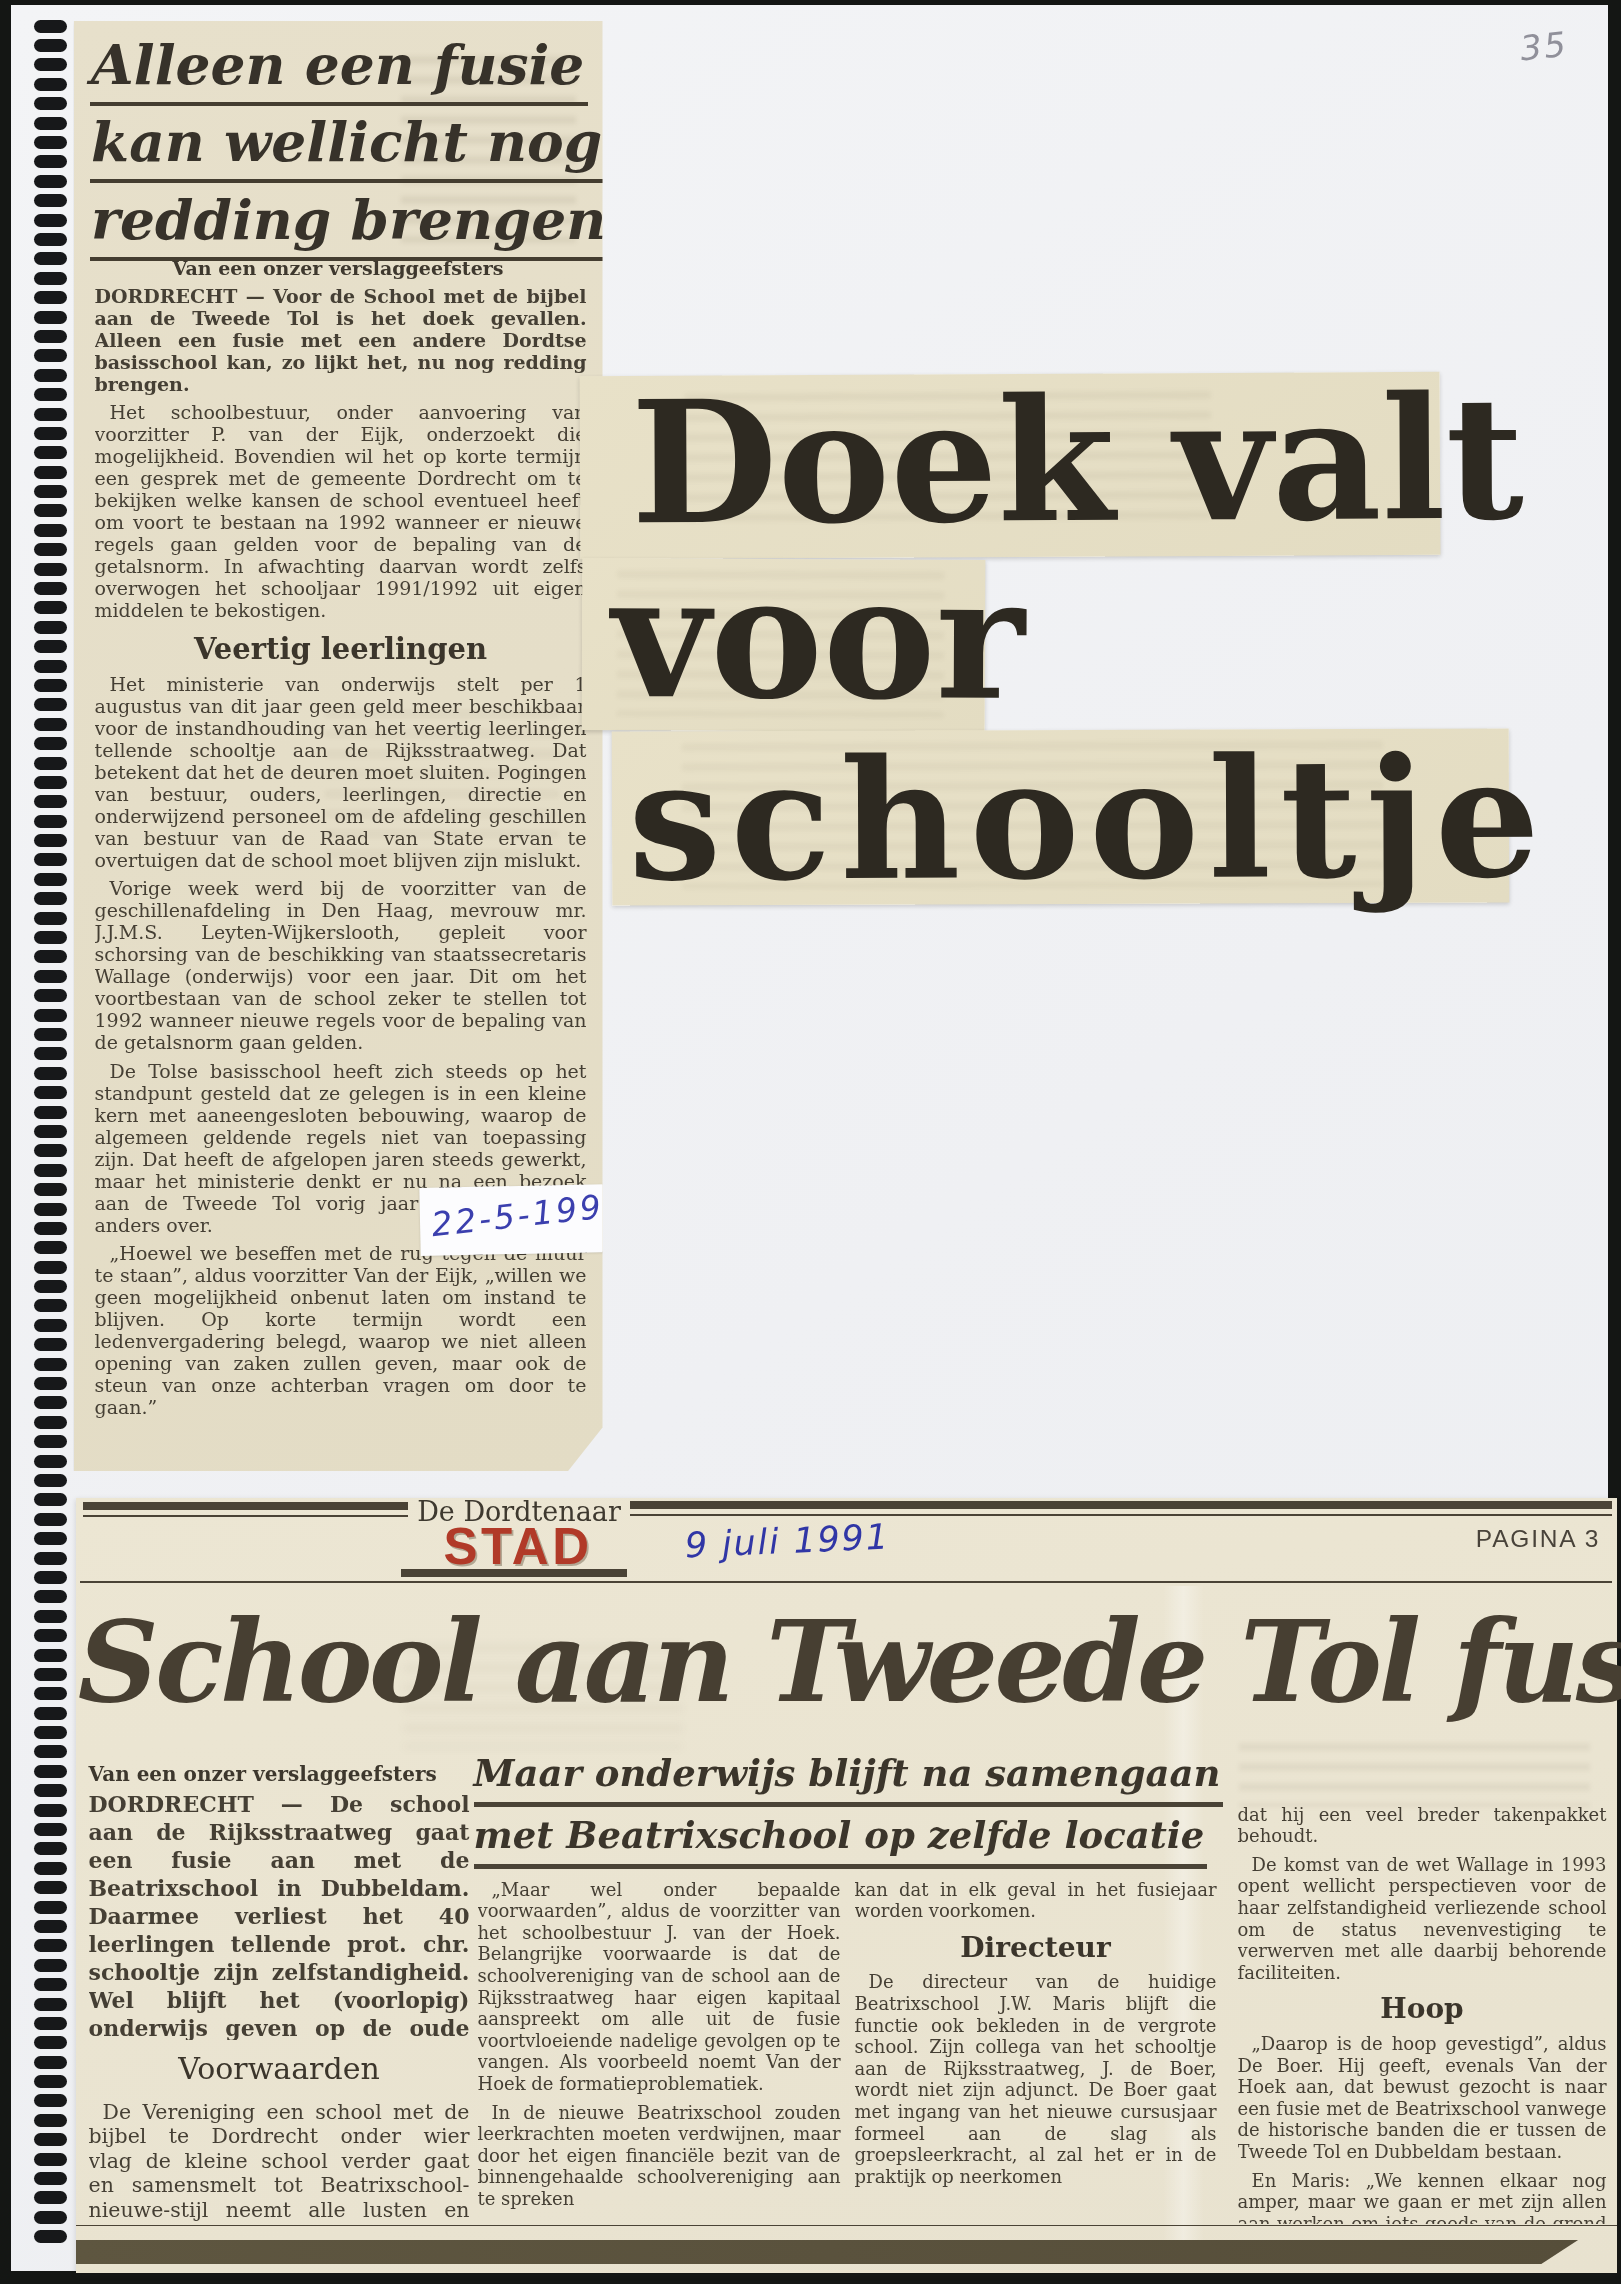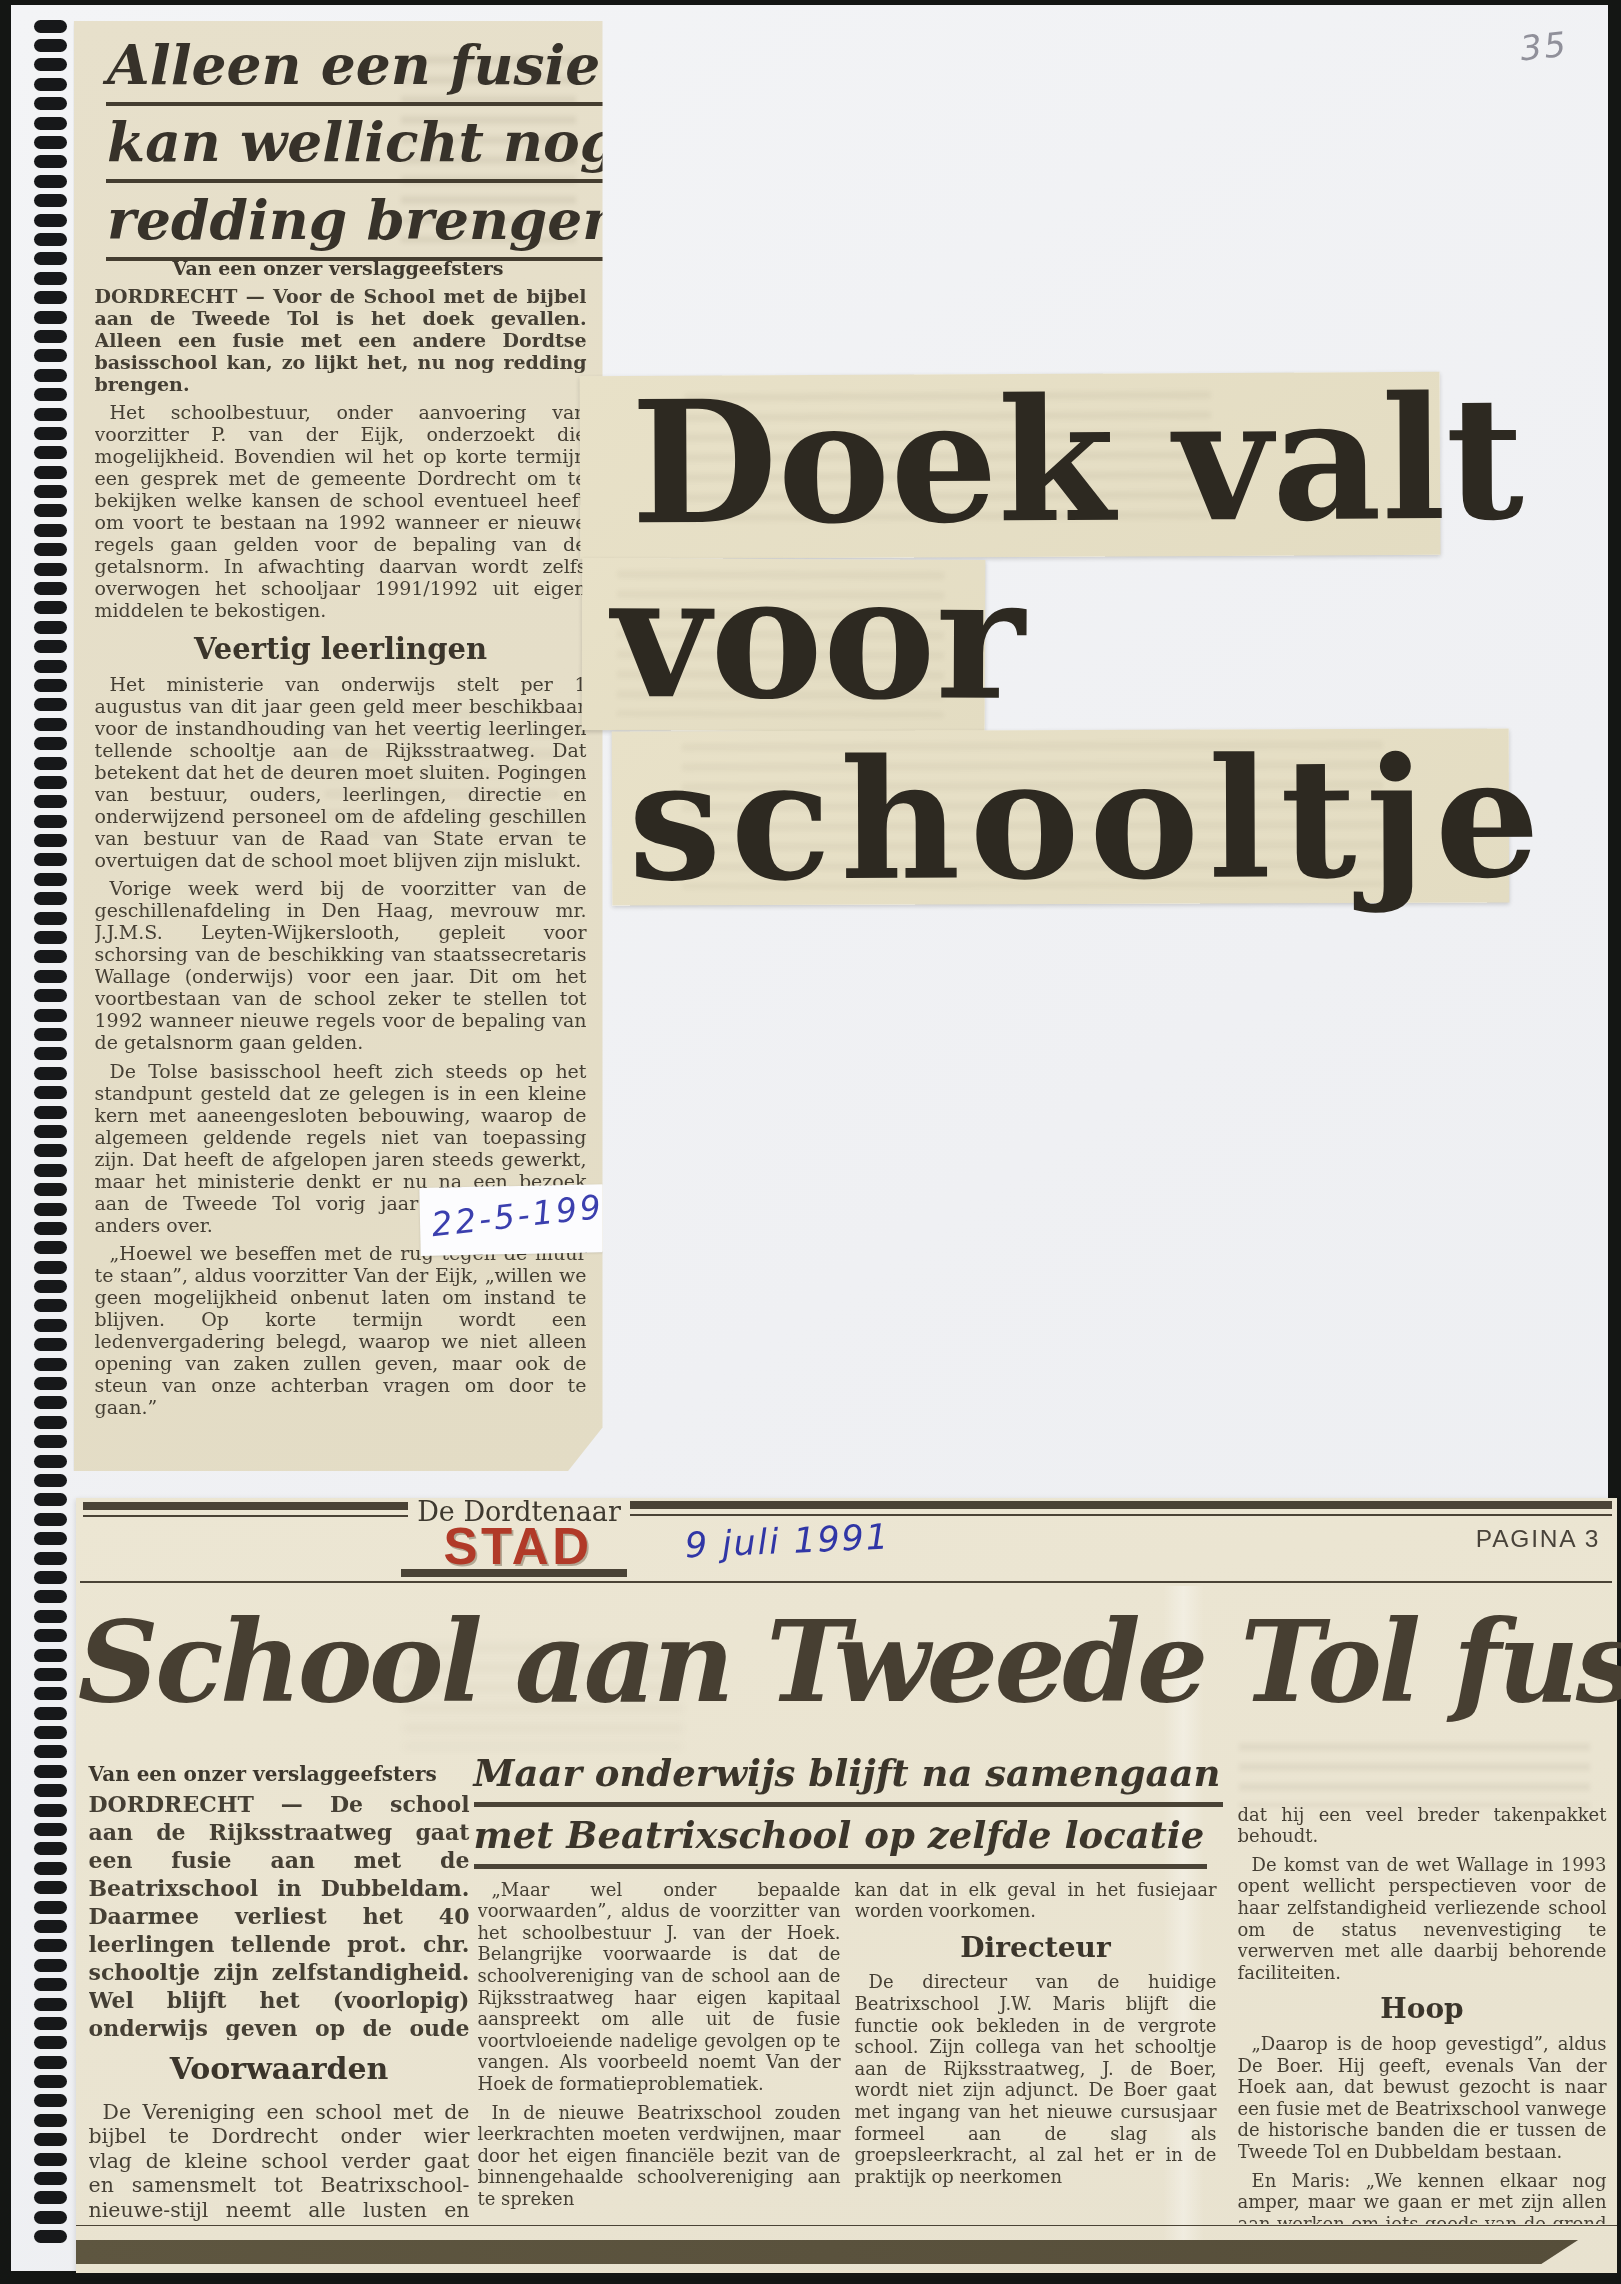--- a/index.html
+++ b/index.html
@@ -14,21 +14,21 @@
   .page-num{position:absolute;left:1509px;top:21px;font-family:"DejaVu Sans","Liberation Sans",sans-serif;
         font-style:italic;font-size:34px;color:#90909a;transform:rotate(-6deg);letter-spacing:2.3px;}
   
   .clip{position:absolute;background:#e6dfca;box-shadow:0 1.8px 5.3px rgba(40,40,40,.18);}
   .ghost{position:absolute;filter:blur(2.3px);opacity:.5;pointer-events:none;
         background:repeating-linear-gradient(180deg,rgba(125,115,92,.22) 0 7.6px,rgba(0,0,0,0) 7.6px 20px);}
   
   .clip1{left:63px;top:16.4px;width:529px;height:1450px;
         background:linear-gradient(160deg,#e7e0cb,#e3dcc5);
         clip-path:polygon(0 0,100% 0,100% 97%,93.5% 100%,0 100%);}
-  .c1-head{position:absolute;left:16.4px;top:11.7px;width:497px;margin-left:16px;}
+  .c1-head{position:absolute;left:16.4px;top:11.7px;width:497px;}
   .c1-head .hl{display:table;font-style:italic;font-weight:700;font-size:55px;line-height:63px;
         color:#37322a;border-bottom:4.7px solid #443d30;padding:0 3.5px 5.8px 1.2px;margin-bottom:4.7px;white-space:nowrap;}
   .byline{position:absolute;left:17.5px;top:236px;width:494px;text-align:center;
         font-weight:700;font-size:19px;color:#3e382e;}
   .c1-col{position:absolute;left:21px;top:264px;width:492px;height:1163px;overflow:hidden;
         font-size:19px;line-height:22px;text-align:justify;color:#453f34;}
   .c1-col p{margin:0 0 6.4px 0;}
   .c1-col p.ind{text-indent:15px;}
   .lead{font-weight:700;}
   .subhead{text-align:center;font-weight:700;font-size:29px;color:#3b352b;margin:16.4px 0 13px 0 !important;text-indent:0 !important;}
@@ -59,21 +59,21 @@
         font-size:35px;color:#3036a6;letter-spacing:1.8px;transform:rotate(-2.5deg);white-space:nowrap;}
   .pagina{position:absolute;right:16.4px;top:27px;font-family:"Liberation Sans","DejaVu Sans",sans-serif;
         font-size:24.5px;color:#49433a;letter-spacing:1.8px;}
   .headline2{position:absolute;left:2.3px;top:97px;width:1539px;white-space:nowrap;
         font-style:italic;font-weight:700;font-size:112px;line-height:134px;letter-spacing:-3.5px;color:#473f32;}
   .byline2{position:absolute;left:13px;top:264px;font-weight:700;font-size:20px;color:#3d372d;}
   .col{position:absolute;text-align:justify;color:#453f34;overflow:hidden;}
   .col p{margin:0 0 7px 0;}
   .col p.ind{text-indent:14px;}
   .c2lead{left:13px;top:292px;width:381px;height:250px;font-weight:700;font-size:22px;line-height:28px;word-spacing:3.5px;}
-  .voorw{position:absolute;left:13px;top:553px;width:381px;text-align:center;font-weight:700;font-size:30px;color:#3b352b;}
+  .voorw{position:absolute;left:13px;top:553px;width:381px;text-align:center;font-weight:400;font-size:30px;color:#3b352b;}
   .c2p1{left:13px;top:602px;width:381px;height:124px;font-size:20.5px;line-height:24.5px;word-spacing:2.9px;}
   .deck{position:absolute;left:398px;top:254px;width:760px;}
   .deck .dl{display:table;font-weight:700;font-size:37px;line-height:43px;color:#3b352b;
         border-bottom:5.3px solid #4a4336;padding:0 2.3px 7px 0;margin-bottom:7px;white-space:nowrap;font-style:italic;}
   .col2{left:402px;top:381px;width:363px;height:344px;font-size:18px;line-height:21.6px;}
   .col3{left:779px;top:381px;width:362px;height:344px;font-size:18px;line-height:21.6px;}
   .col4{left:1162px;top:306px;width:369px;height:420px;font-size:18px;line-height:21.6px;}
   .subhead2{text-align:center;font-weight:700;font-size:28px;color:#3b352b;margin:15px 0 13px 0 !important;text-indent:0 !important;}
   .botbar{position:absolute;left:0;top:742px;width:1503px;height:24.5px;
         background:linear-gradient(90deg,#5e5640,#564e3a);clip-path:polygon(0 0,100% 0,97.5% 100%,0 100%);}

